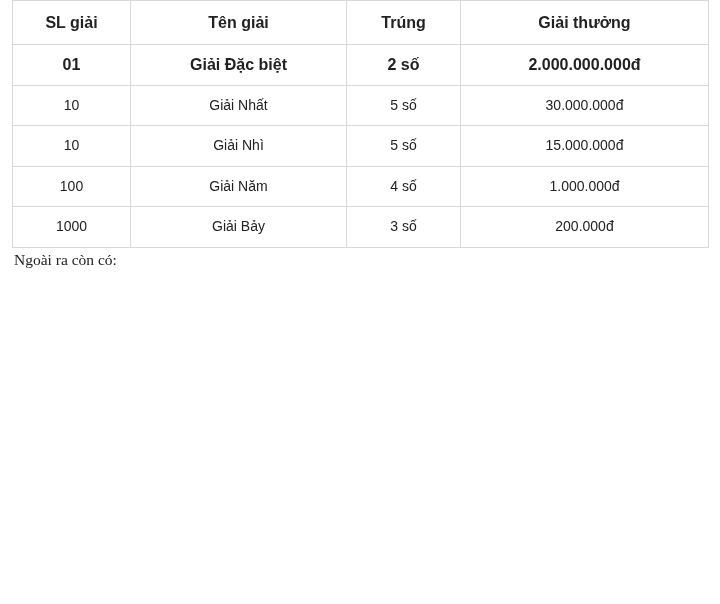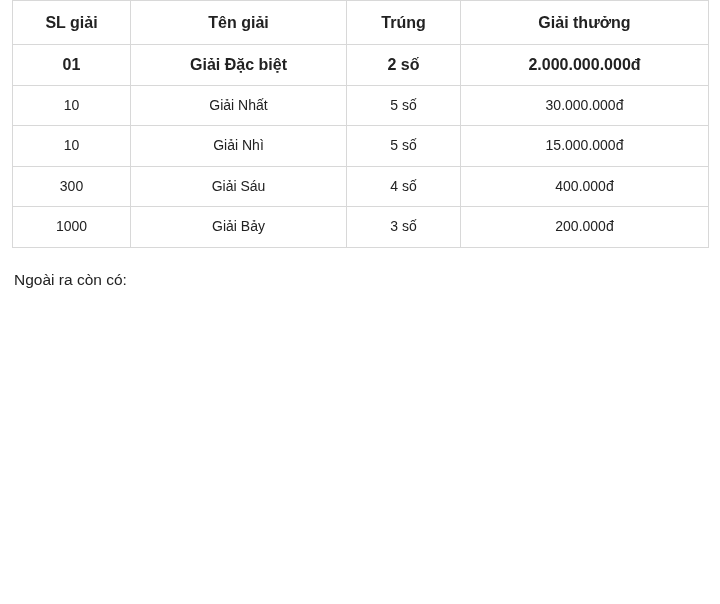--- a/index.html
+++ b/index.html
@@ -46,22 +46,22 @@
   table.prize-table tr.special td {
     font-weight: bold;
     font-size: 16px;
   }
   col.c0 { width: 118px; }
   col.c1 { width: 216px; }
   col.c2 { width: 114px; }
   col.c3 { width: 248px; }
 
   .notes {
-    margin-top: 20px;
     padding: 0 2px;
+    font-family: Liberation Serif, serif;
   }
   .notes p {
     margin: 0 0 14px 0;
     font-size: 15.5px;
     line-height: 1.55;
     color: #222222;
   }
   .notes p.intro {
     margin-bottom: 18px;
   }
@@ -102,24 +102,24 @@
           <td>5 số</td>
           <td>30.000.000đ</td>
         </tr>
         <tr>
           <td>10</td>
           <td>Giải Nhì</td>
           <td>5 số</td>
           <td>15.000.000đ</td>
         </tr>
         <tr>
-          <td>300</td>
-          <td>Giải Sáu</td>
+          <td>100</td>
+          <td>Giải Năm</td>
           <td>4 số</td>
-          <td>400.000đ</td>
+          <td>1.000.000đ</td>
         </tr>
         <tr>
           <td>1000</td>
           <td>Giải Bảy</td>
           <td>3 số</td>
           <td>200.000đ</td>
         </tr>
       </tbody>
   </table>
 

